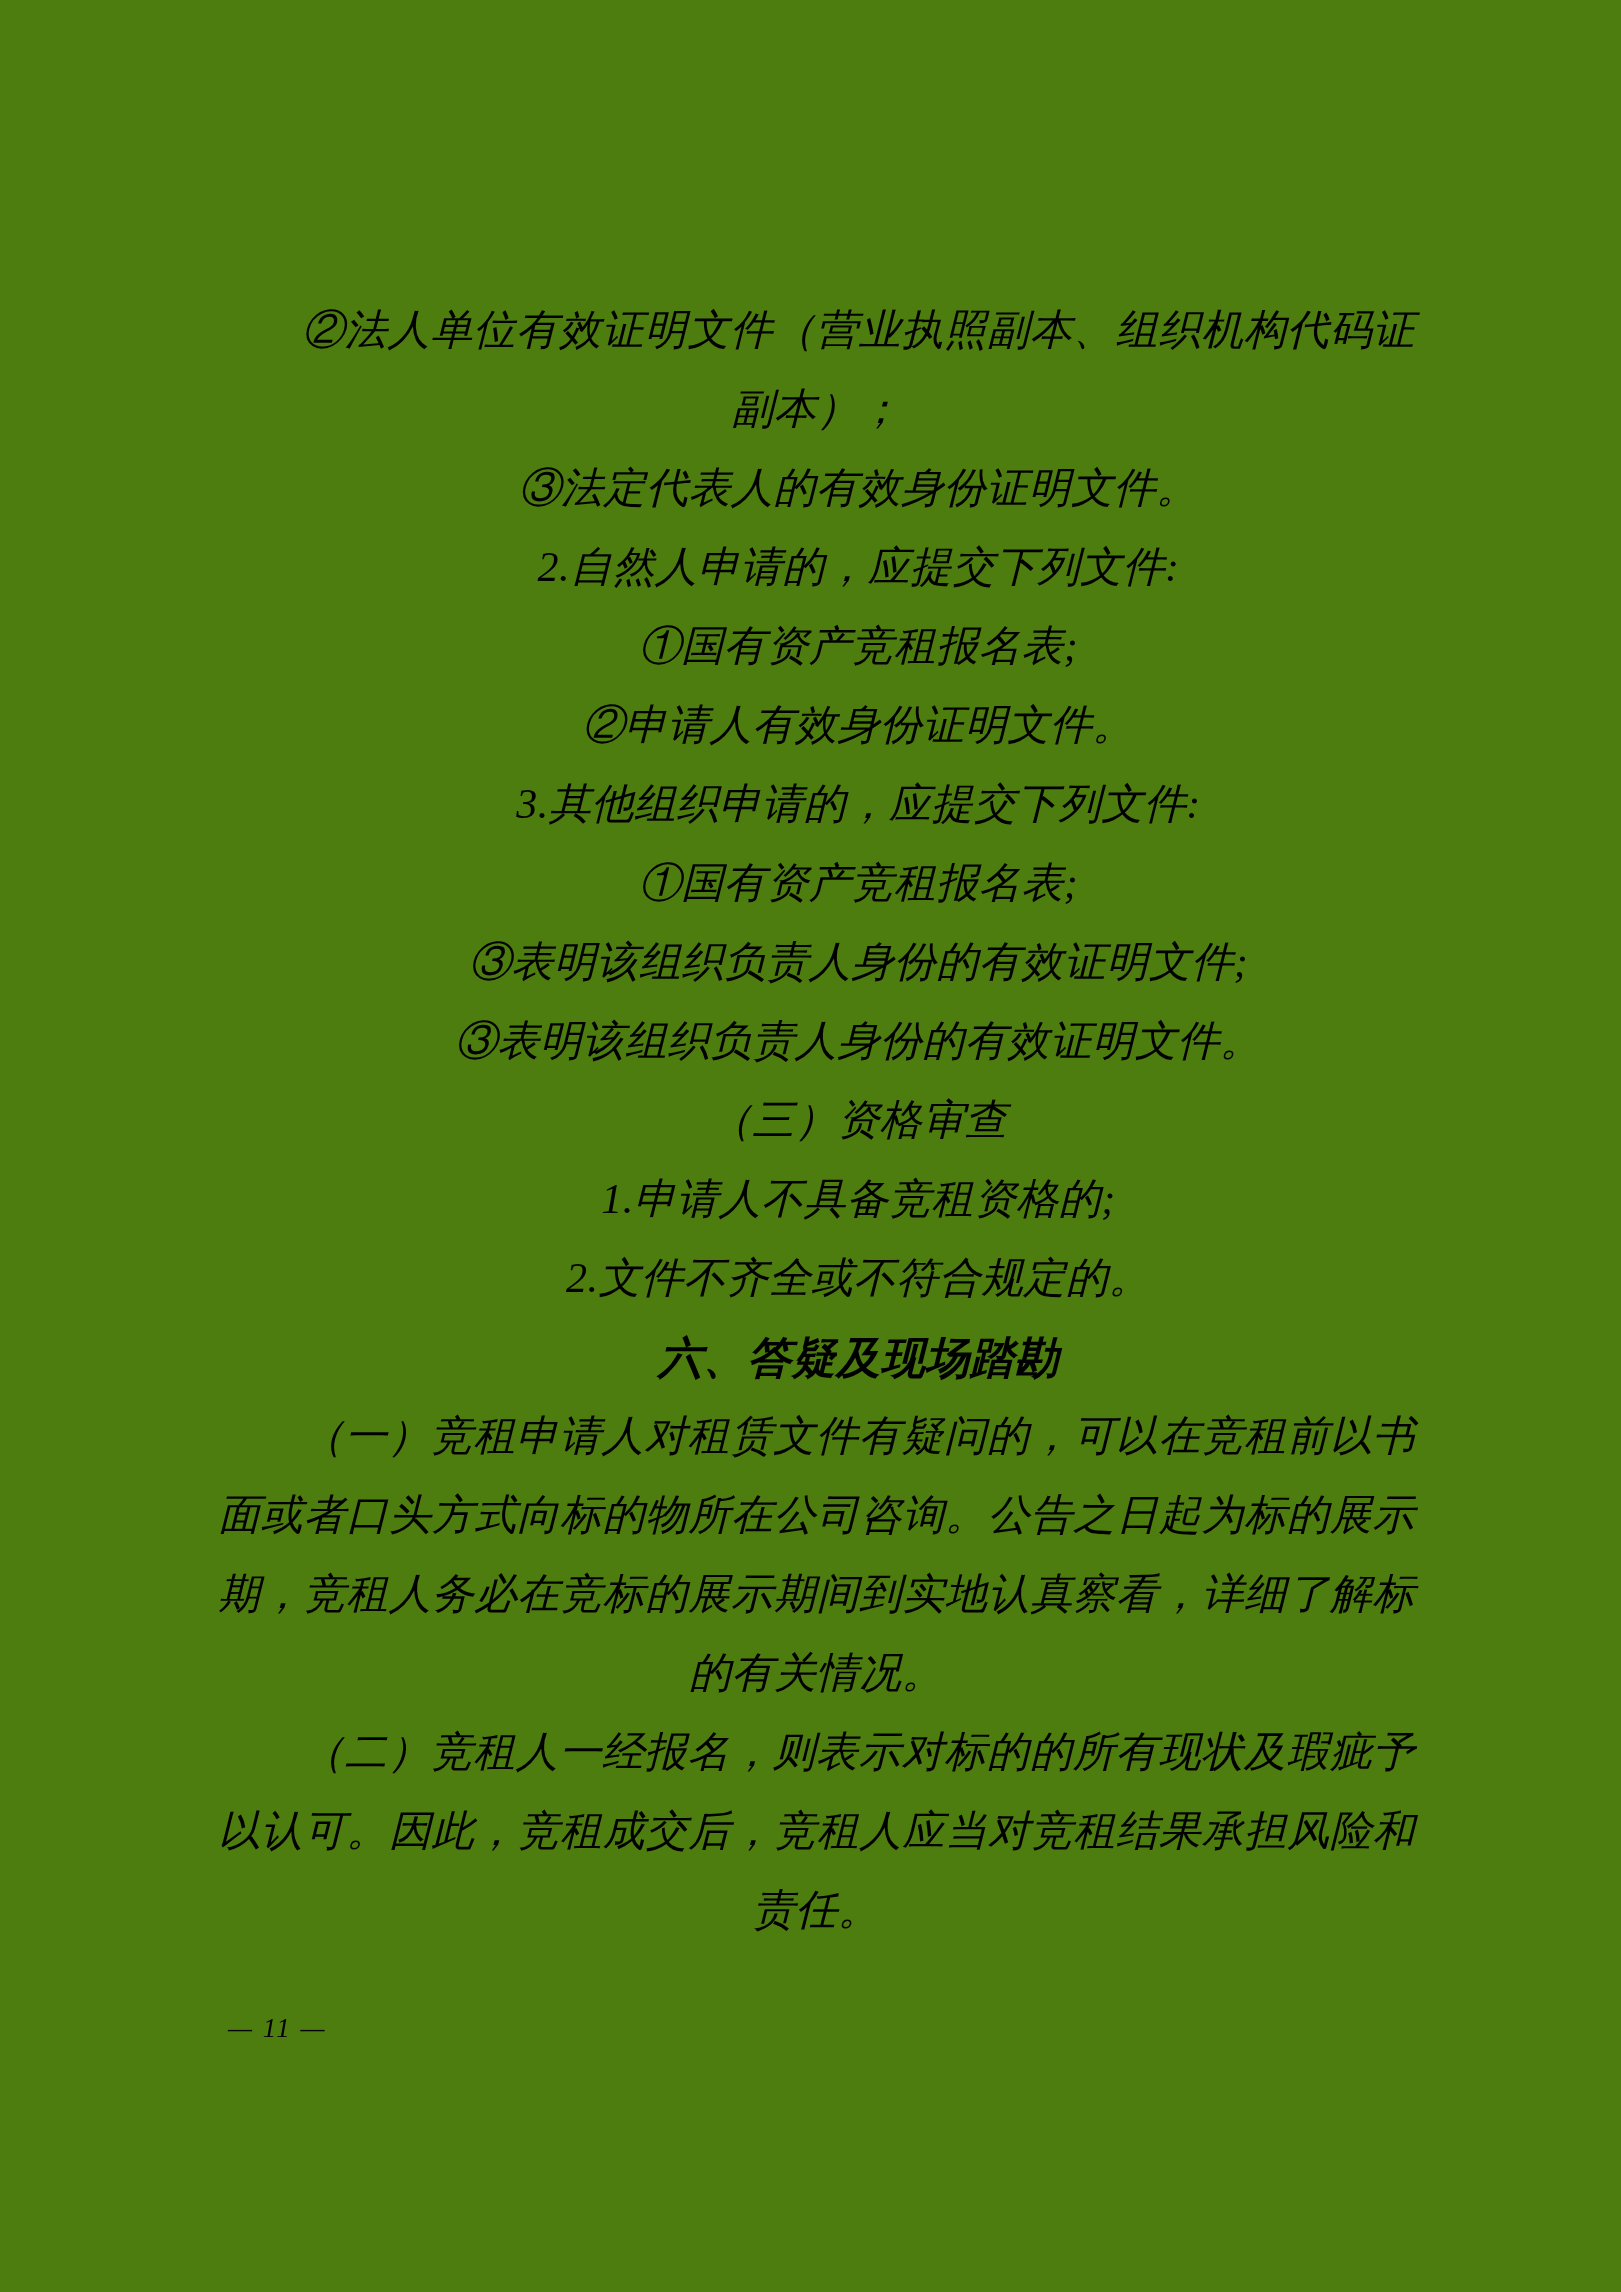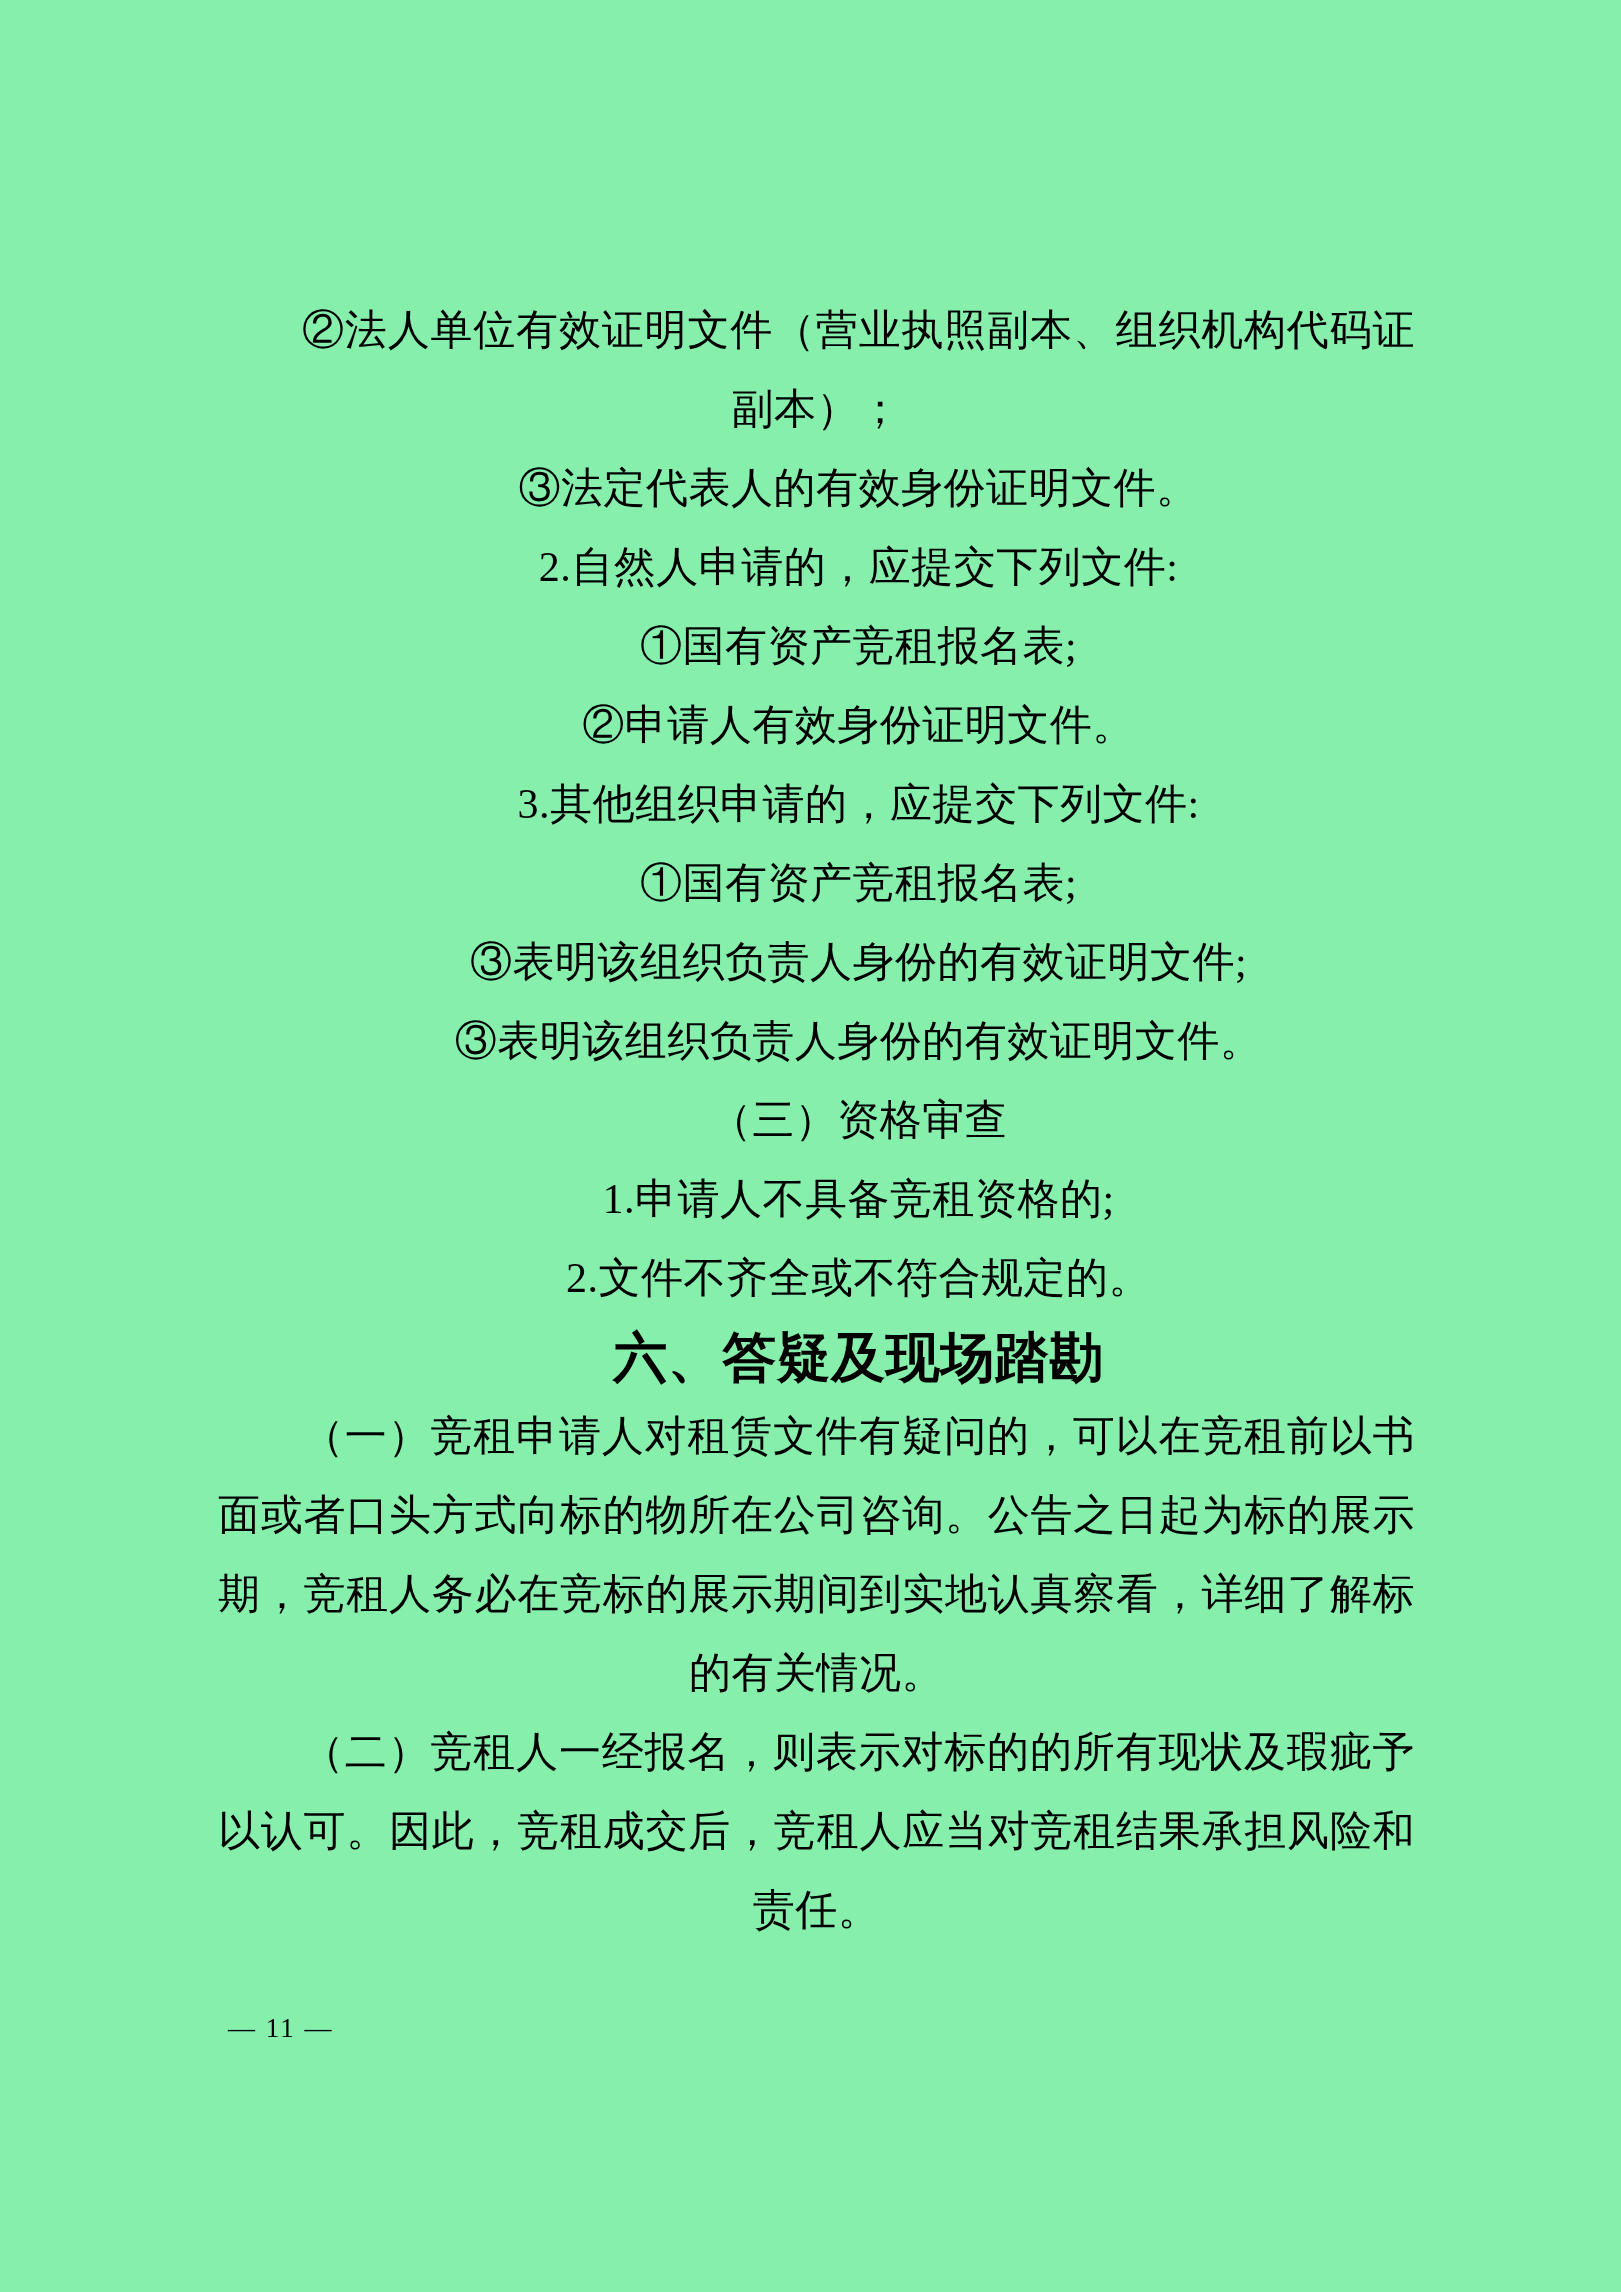--- a/index.html
+++ b/index.html
@@ -14,21 +14,22 @@
     overflow: hidden;
     font-family: "Liberation Serif", "DejaVu Serif", serif;
     color: #000000;
   }
   .page {
     position: absolute;
     left: 0;
     top: 0;
     width: 1621px;
     height: 2293px;
-    background: #86efac;
+    background: #4d7c0f;
+    font-style: italic;
   }
   .content {
     position: absolute;
     left: 218px;
     top: 291px;
     width: 1197px;
   }
   .ln {
     font-size: 42px;
     line-height: 79px;
@@ -39,21 +40,21 @@
   .ind {
     text-indent: 84px;
   }
   .fill {
     text-align: justify;
     text-align-last: justify;
   }
   .head {
     font-family: "Liberation Sans", "DejaVu Sans", sans-serif;
     font-weight: bold;
-    font-size: 54px;
+    font-size: 44px;
   }
   .footer {
     position: absolute;
     left: 228px;
     top: 2001px;
     font-size: 27px;
     line-height: 55px;
     letter-spacing: 2px;
     color: #000000;
   }

